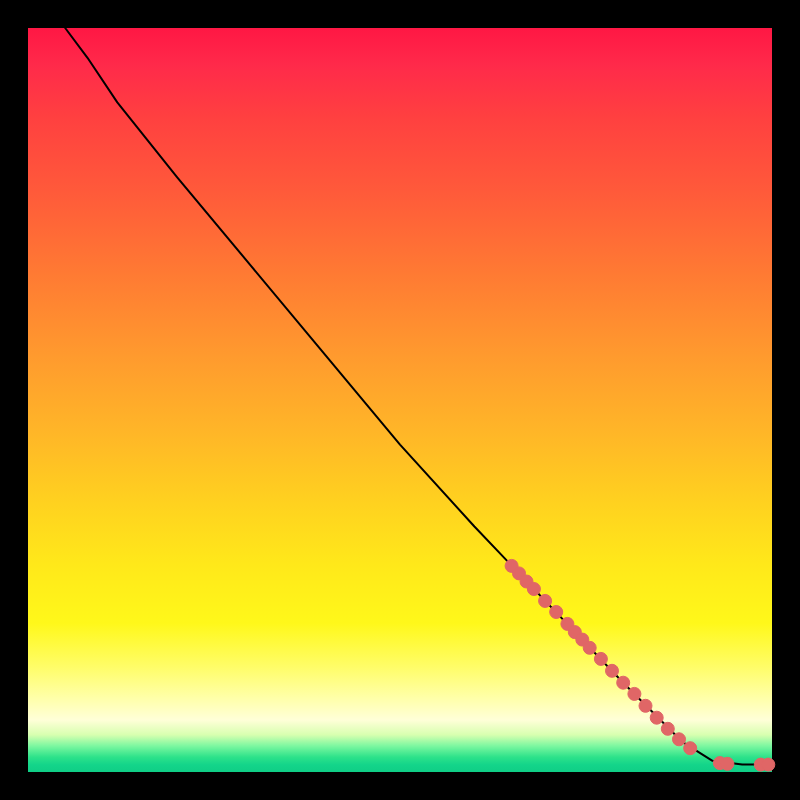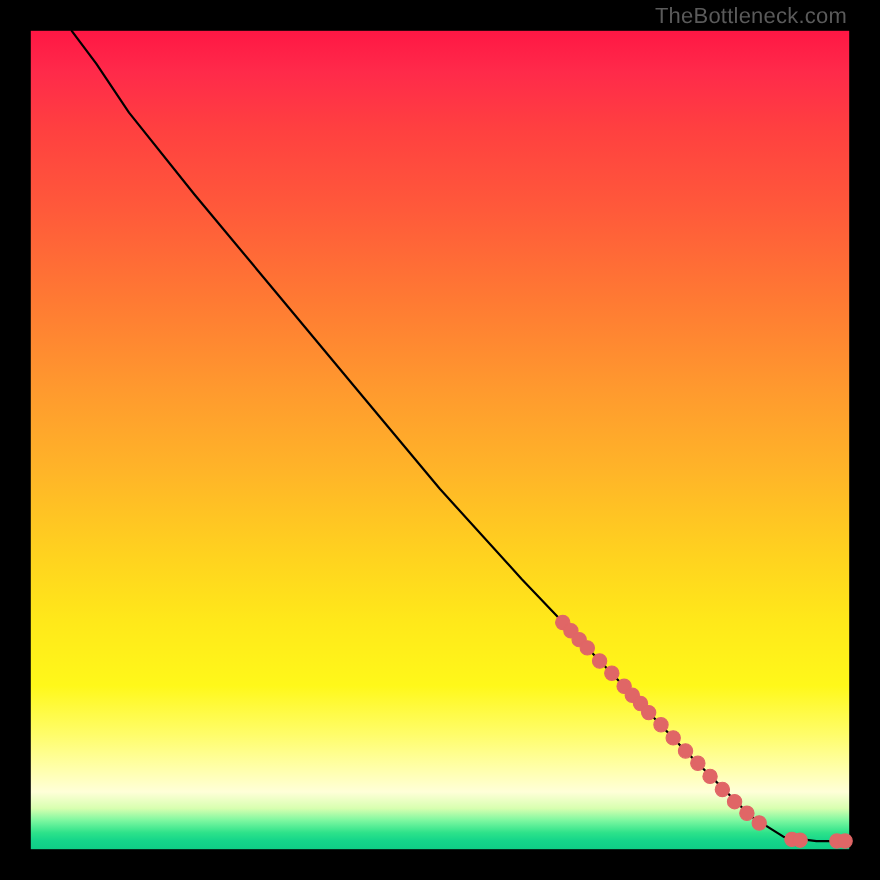--- a/index.html
+++ b/index.html
@@ -102,14 +102,13 @@
           <circle cx="639.8" cy="700.8" r="6.5" class="marker"></circle>
           <circle cx="651.0" cy="711.3" r="6.5" class="marker"></circle>
           <circle cx="662.2" cy="720.2" r="6.5" class="marker"></circle>
           <circle cx="691.9" cy="735.1" r="6.5" class="marker"></circle>
           <circle cx="699.4" cy="735.8" r="6.5" class="marker"></circle>
           <circle cx="732.8" cy="736.6" r="6.5" class="marker"></circle>
           <circle cx="740.3" cy="736.6" r="6.5" class="marker"></circle>
         </g>
     </svg>
   </div>
-  <div class="watermark">TheBottleneck.com</div>
 </div>
 
 </body></html>

